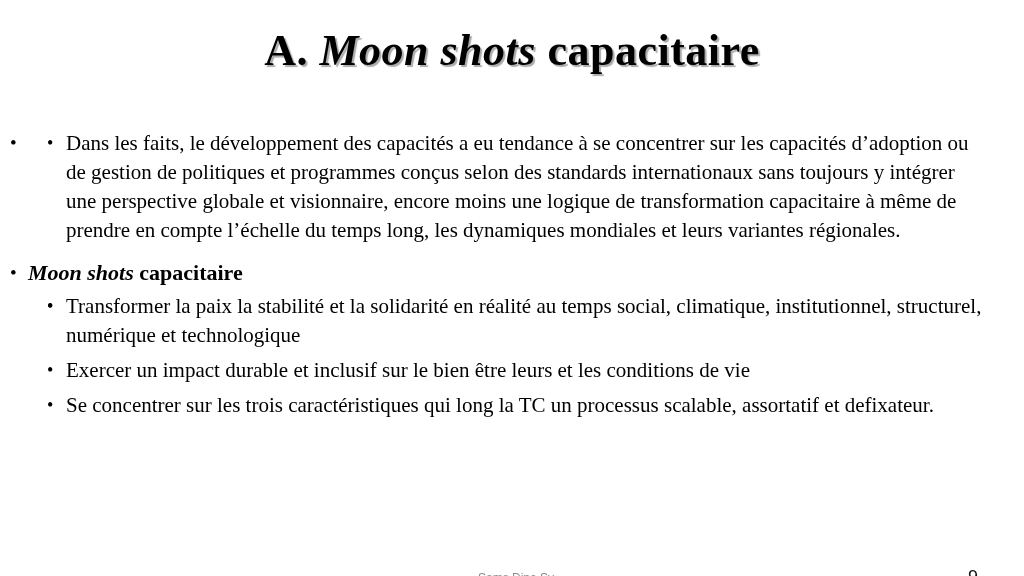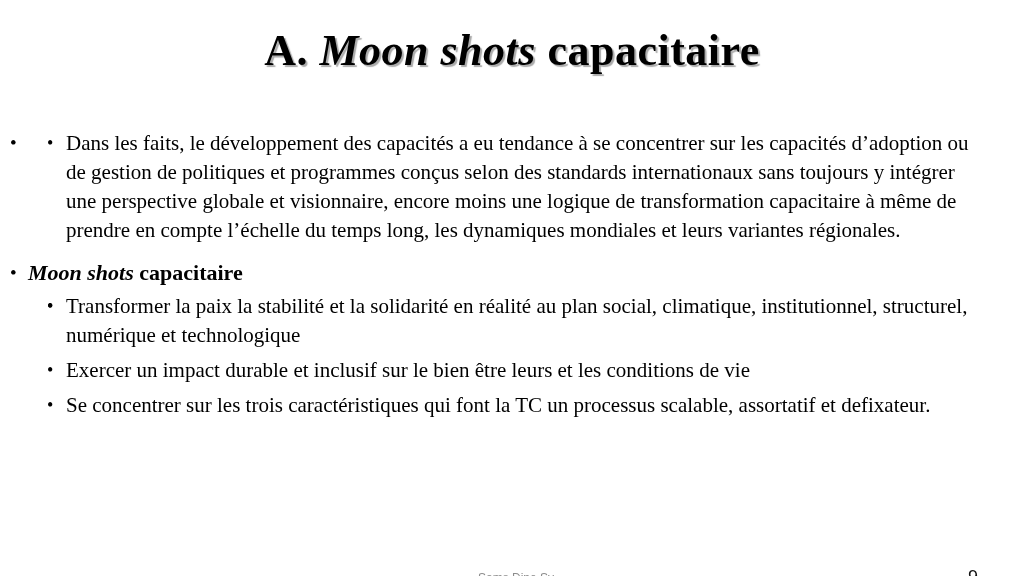--- a/index.html
+++ b/index.html
@@ -117,23 +117,23 @@
         <div class="l1-head"><span class="bullet-glyph">•</span></div>
         <ul class="l2">
           <li><span class="bullet-glyph">•</span><span>Dans les faits, le développement des capacités a eu tendance à se concentrer sur les capacités d’adoption ou de gestion de politiques et programmes conçus selon des standards internationaux sans toujours y intégrer une perspective globale et visionnaire, encore moins une logique de transformation capacitaire à même de prendre en compte l’échelle du temps long, les dynamiques mondiales et leurs variantes régionales.</span></li>
         </ul>
       </li>
 
       <li>
         <div class="l1-head"><span class="bullet-glyph">•</span><span class="em">Moon shots</span><span> capacitaire</span></div>
         <ul class="l2">
           <li><span class="bullet-glyph">•</span></li>
-          <li><span class="bullet-glyph">•</span><span>Transformer la paix la stabilité et la solidarité en réalité au plan social, climatique, institutionnel, structurel, numérique et technologique</span></li>
+          <li><span class="bullet-glyph">•</span><span>Transformer la paix la stabilité et la solidarité en réalité au temps social, climatique, institutionnel, structurel, numérique et technologique</span></li>
           <li><span class="bullet-glyph">•</span><span>Exercer un impact durable et inclusif  sur le bien être leurs et les conditions de vie</span></li>
-          <li><span class="bullet-glyph">•</span><span>Se concentrer sur les trois caractéristiques qui font la TC un processus scalable, assortatif et defixateur.</span></li>
+          <li><span class="bullet-glyph">•</span><span>Se concentrer sur les trois caractéristiques qui long la TC un processus scalable, assortatif et defixateur.</span></li>
         </ul>
       </li>
 
     </ul>
   </div>
 
   <div class="footer-author">Sams Dine Sy</div>
   <div class="page-number">9</div>
 
 </div>

